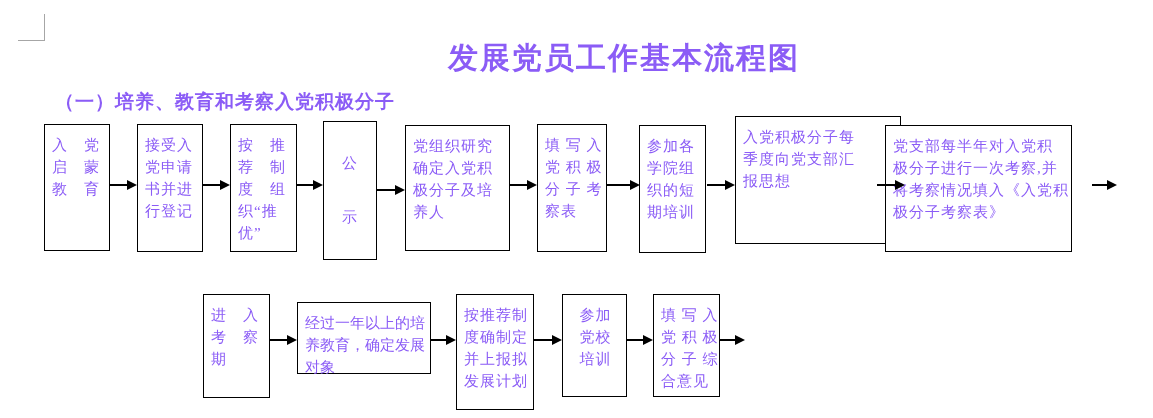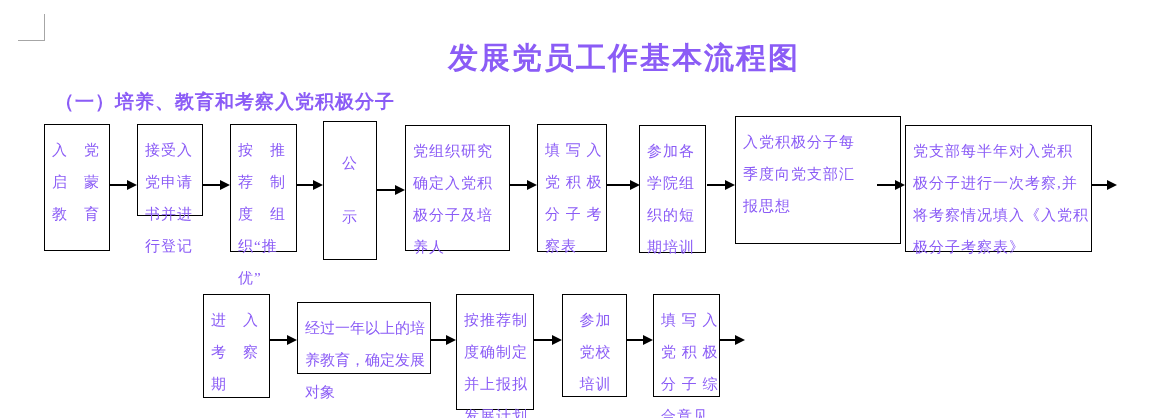--- a/index.html
+++ b/index.html
@@ -27,21 +27,21 @@
   .fbox {
     position: absolute;
     border: 1.5px solid #000;
     background: #fff;
     box-sizing: border-box;
     padding: 9px 5px 4px 7px;
   }
   .ftext {
     display: block;
     font-size: 15px;
-    line-height: 32px;
+    line-height: 22px;
     letter-spacing: 1px;
     white-space: pre;
   }
   .tight .ftext { letter-spacing: 0; }
   .tcenter { text-align: center; }
   .vcenter { display: flex; align-items: center; justify-content: center; padding: 0; }
   .vcenter .ftext { line-height: 27px; }
   .arrow { position: absolute; height: 2px; background: #000; }
   .arrow::after {
     content: ""; position: absolute; right: -10px; top: -4px;
@@ -61,21 +61,21 @@
 
   <div class="title">发展党员工作基本流程图</div>
 
   <div class="sec sec1">（一）培养、教育和考察入党积极分子</div>
 
   <div class="fbox" style="left:44px;top:124px;width:66px;height:127px">
     <span class="ftext">入　党
 启　蒙
 教　育</span>
   </div>
-  <div class="fbox" style="left:137px;top:124px;width:66px;height:92px">
+  <div class="fbox" style="left:137px;top:124px;width:66px;height:128px">
     <span class="ftext">接受入
 党申请
 书并进
 行登记</span>
   </div>
   <div class="fbox" style="left:230px;top:124px;width:67px;height:128px">
     <span class="ftext">按　推
 荐　制
 度　组
 织“推
@@ -102,21 +102,21 @@
     <span class="ftext">参加各
 学院组
 织的短
 期培训</span>
   </div>
   <div class="fbox" style="left:735px;top:116px;width:166px;height:128px">
     <span class="ftext">入党积极分子每
 季度向党支部汇
 报思想</span>
   </div>
-  <div class="fbox" style="left:905px;top:125px;width:187px;height:127px">
+  <div class="fbox" style="left:885px;top:125px;width:187px;height:127px">
     <span class="ftext">党支部每半年对入党积
 极分子进行一次考察,并
 将考察情况填入《入党积
 极分子考察表》</span>
   </div>
 
   <div class="arrow" style="left:110px;top:184px;width:17px"></div>
   <div class="arrow" style="left:203px;top:184px;width:17px"></div>
   <div class="arrow" style="left:297px;top:184px;width:16px"></div>
   <div class="arrow" style="left:377px;top:189px;width:18px"></div>

